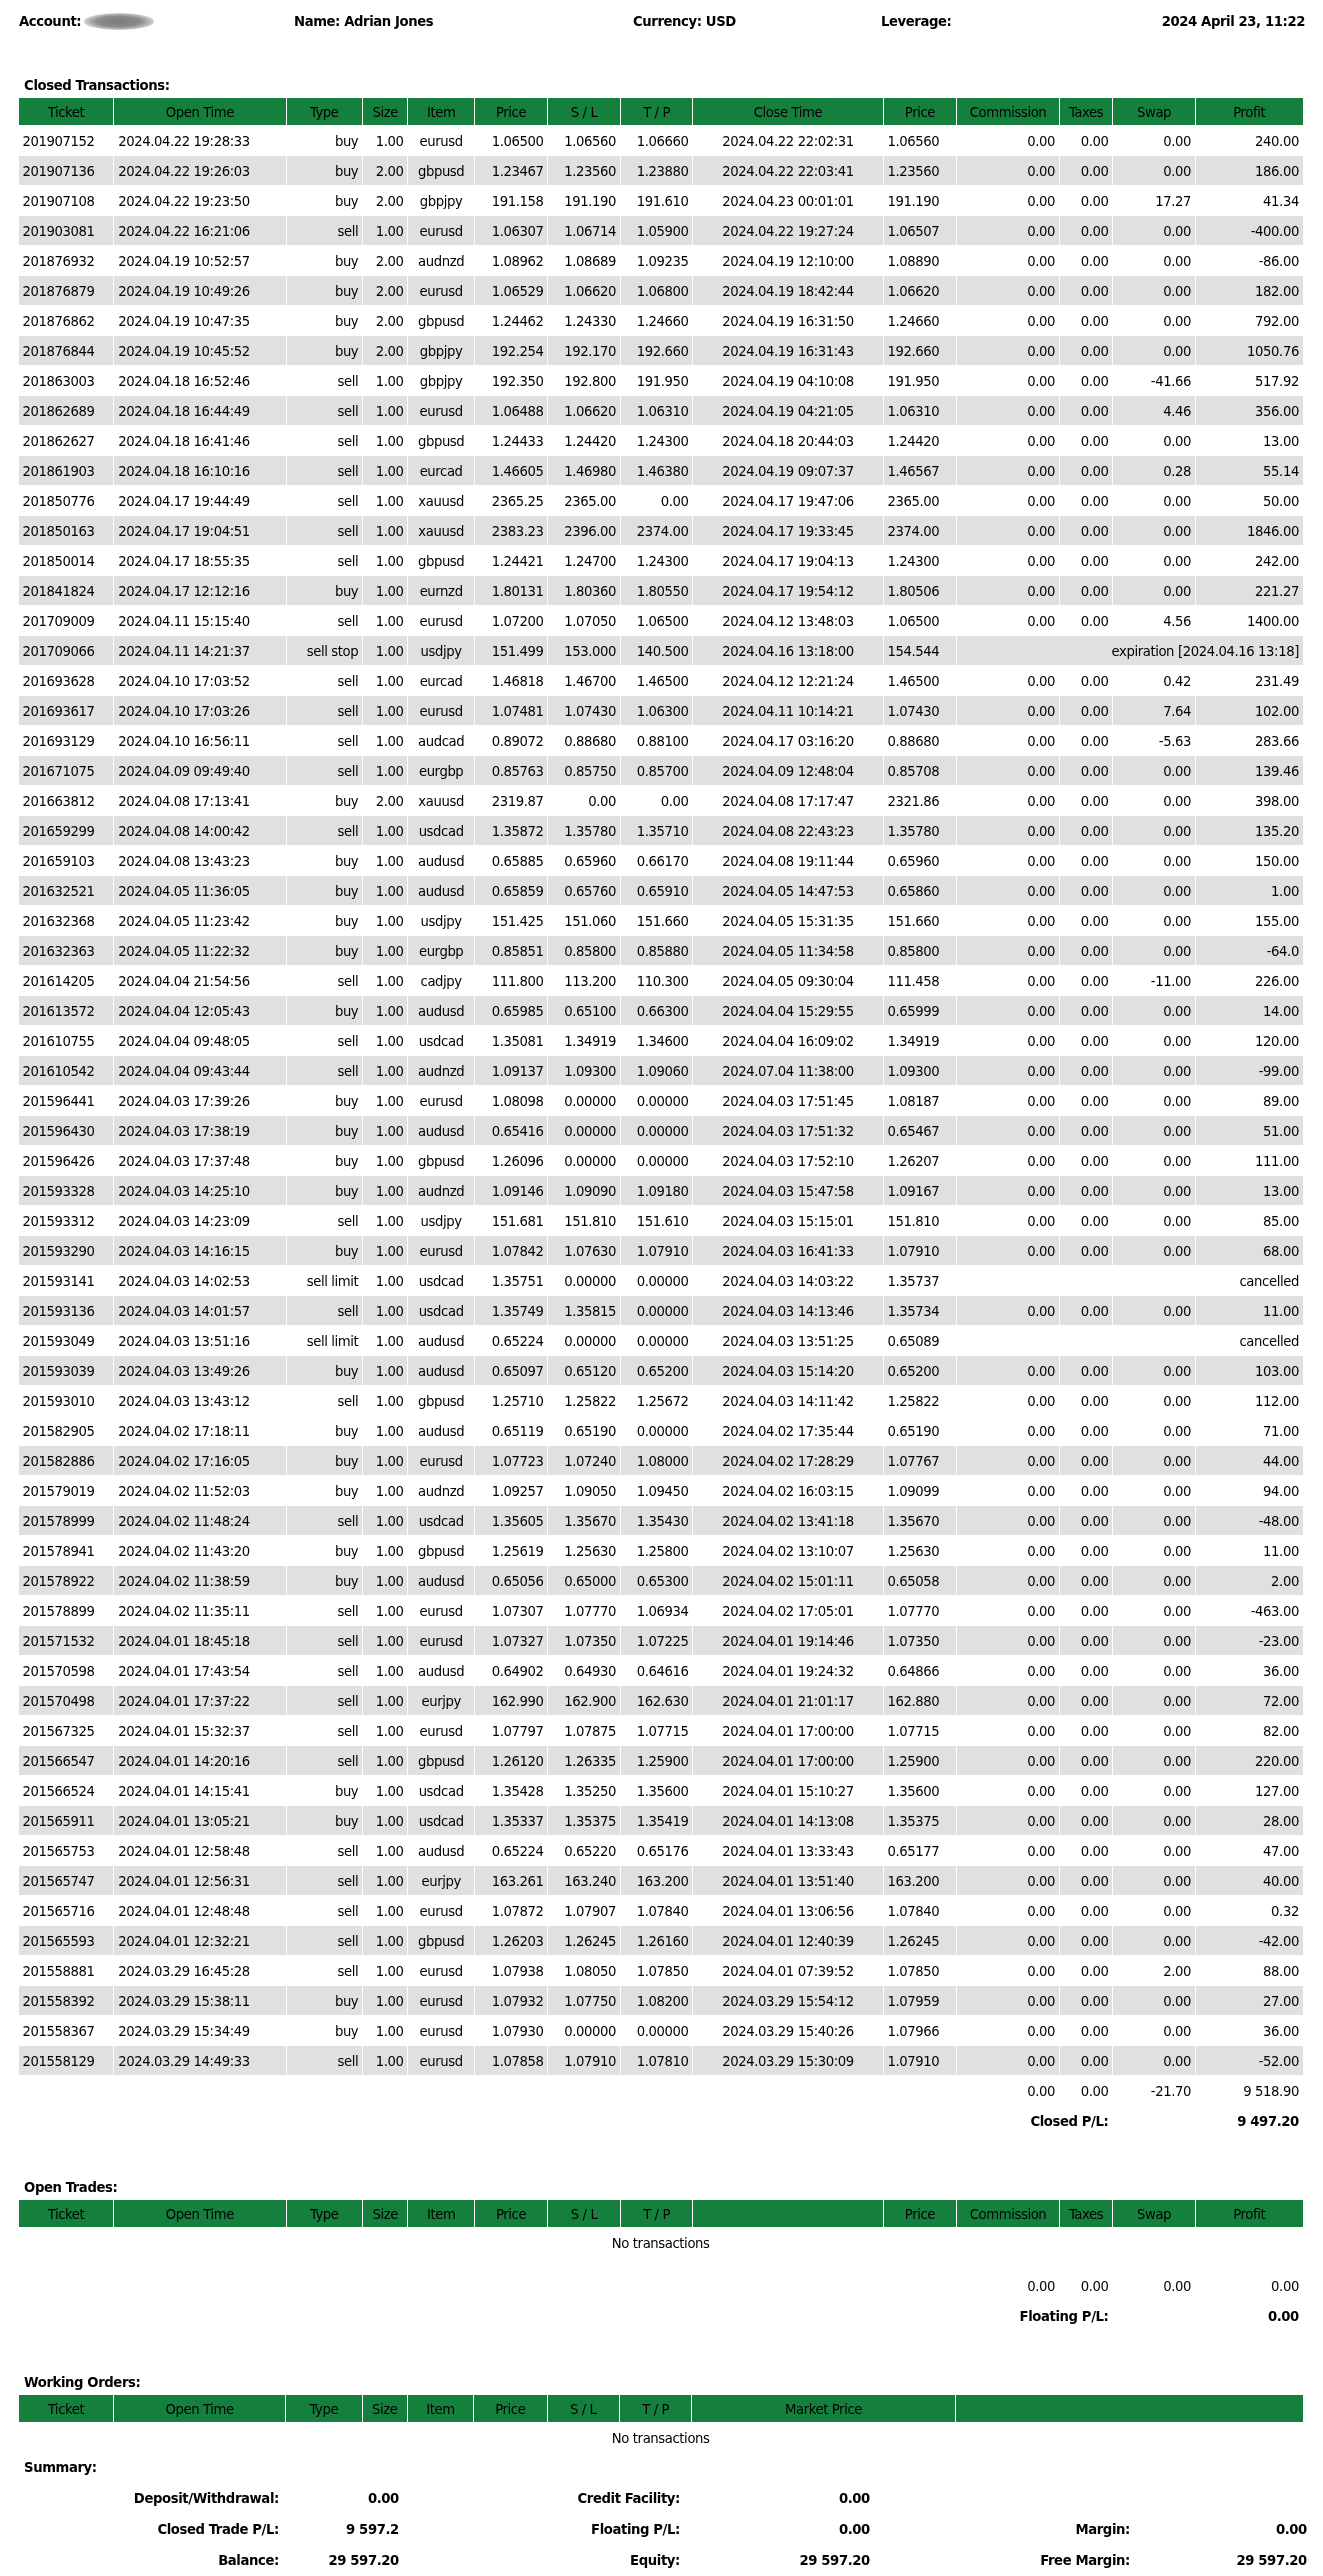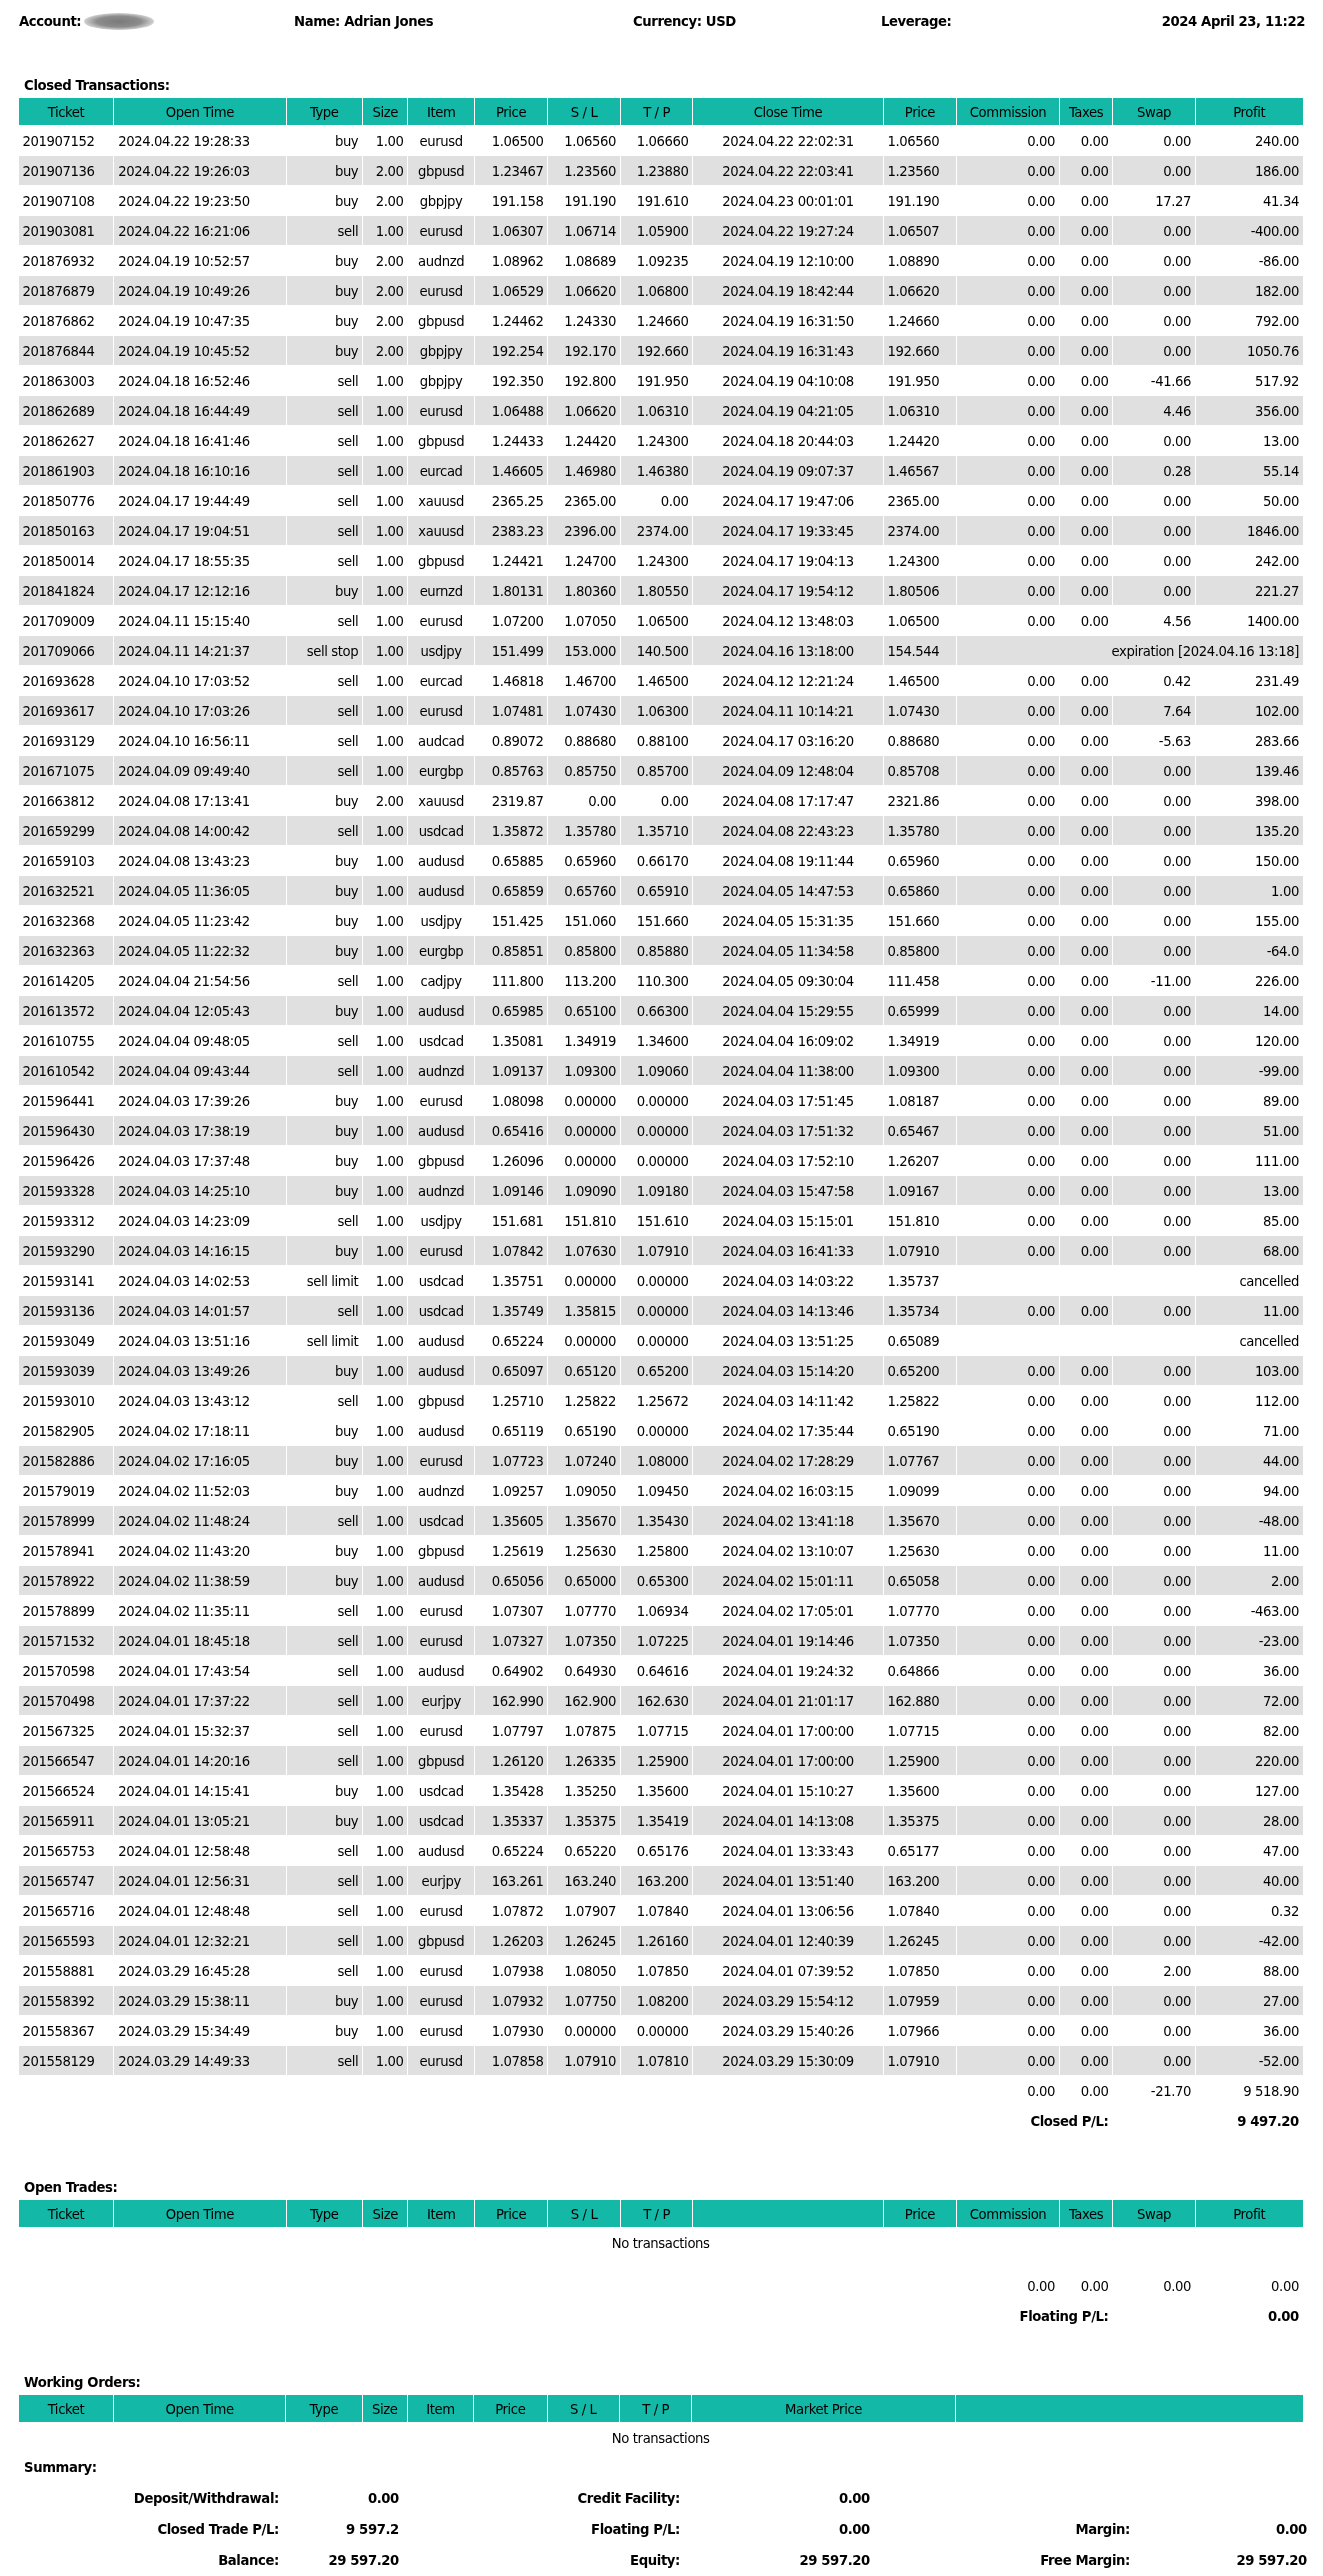--- a/index.html
+++ b/index.html
@@ -14,21 +14,21 @@
   .wrap { padding: 8px 19px 0 19px; width: 1286px; }
   .top-info { display: flex; height: 25.5px; align-items: center; font-weight: bold; }
   .top-info .cell { white-space: nowrap; }
   .acct-blur {
     display: inline-block; width: 70px; height: 16.6px; vertical-align: middle;
     border-radius: 50%; background: radial-gradient(ellipse at center, #7a7a7a 0%, #8c8c8c 45%, rgba(200,200,200,0.6) 75%, rgba(255,255,255,0) 100%);
     margin-left: 2.5px;
   }
   .section-title { font-weight: bold; height: 24px; line-height: 24px; padding-left: 5.1px; margin-top: 39px; }
   table { border-collapse: separate; border-spacing: 1.3px; width: 1286px; table-layout: fixed; margin-left: -1.3px; }
-  th { background: #14b8a6; font-weight: normal; height: 27px; text-align: center; padding: 0; }
+  th { background: #15803d; font-weight: normal; height: 27px; text-align: center; padding: 0; }
   td { height: 29px; padding: 0 3.8px; white-space: nowrap; text-align: right; }
   tr.alt td { background: #e0e0e0; }
   td.c { text-align: center; }
   td.l { text-align: left; }
   .nobg td { background: transparent !important; }
   .bold { font-weight: bold; }
   .notx { text-align: center; height: 29px; }
   .summary-title { font-weight: bold; height: 28px; line-height: 28px; padding-left: 5.1px; }
   .summary table td { height: 30px; font-weight: bold; }
 </style>
@@ -580,21 +580,21 @@
         </tr>
         <tr class="alt">
           <td class="l">201610542</td>
           <td class="l">2024.04.04 09:43:44</td>
           <td>sell</td>
           <td>1.00</td>
           <td class="c">audnzd</td>
           <td>1.09137</td>
           <td>1.09300</td>
           <td>1.09060</td>
-          <td class="c">2024.04.04 11:38:00</td>
+          <td class="c">2024.07.04 11:38:00</td>
           <td class="l">1.09300</td>
           <td>0.00</td>
           <td>0.00</td>
           <td>0.00</td>
           <td>-99.00</td>
         </tr>
         <tr>
           <td class="l">201596441</td>
           <td class="l">2024.04.03 17:39:26</td>
           <td>buy</td>

